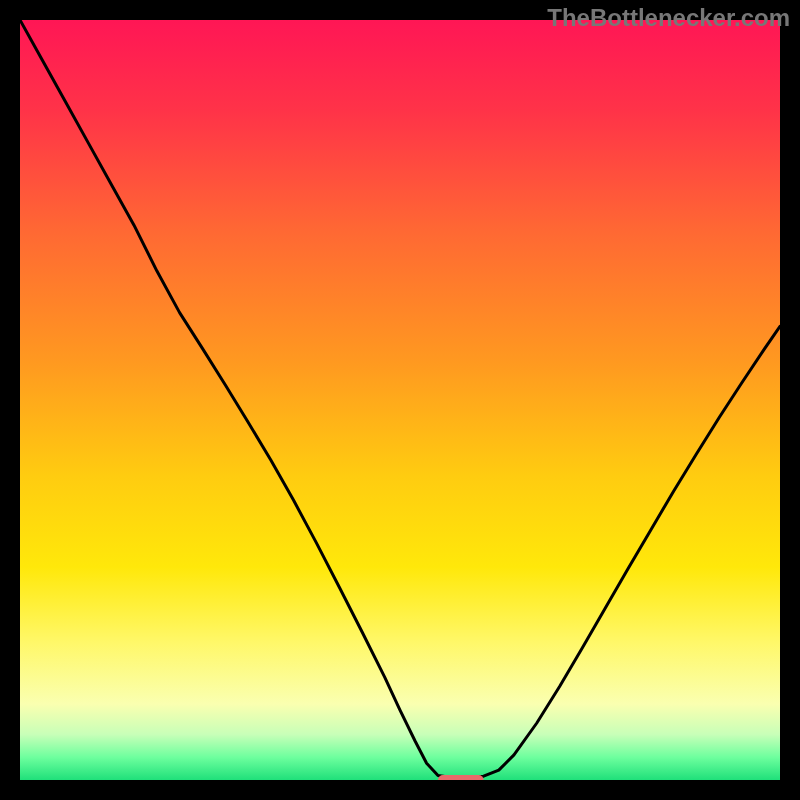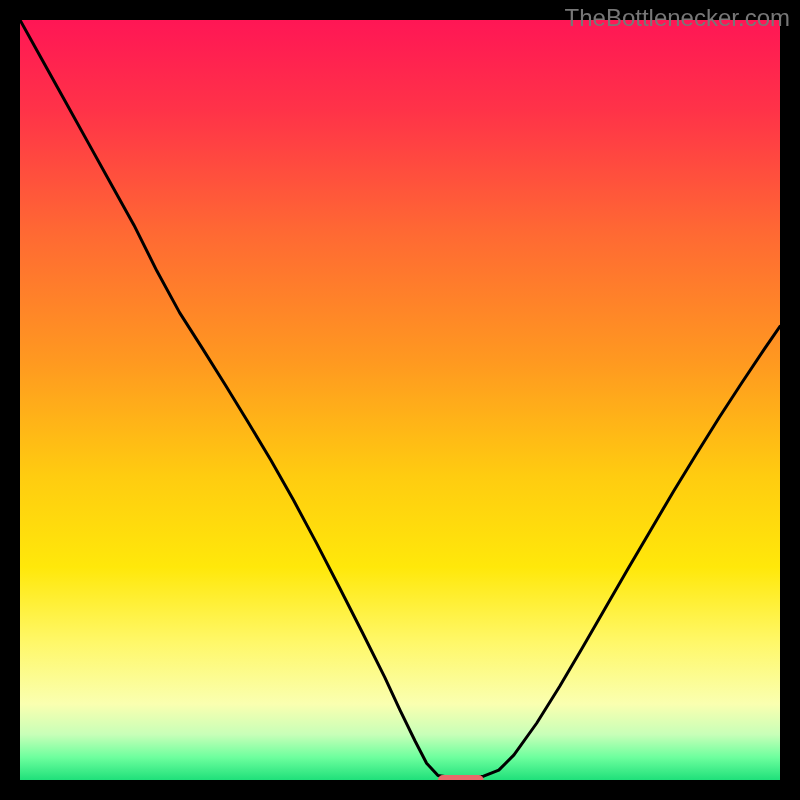--- a/index.html
+++ b/index.html
@@ -15,21 +15,21 @@
     width: 800px;
     height: 800px;
     background: #000;
   }
   .watermark {
     position: absolute;
     top: 4px;
     right: 10px;
     color: #777;
     font-size: 24px;
-    font-weight: 400;
+    font-weight: 700;
     letter-spacing: 0px;
     z-index: 5;
     cursor: pointer;
   }
   .plot {
     position: absolute;
     left: 20px;
     top: 20px;
     width: 760px;
     height: 760px;

